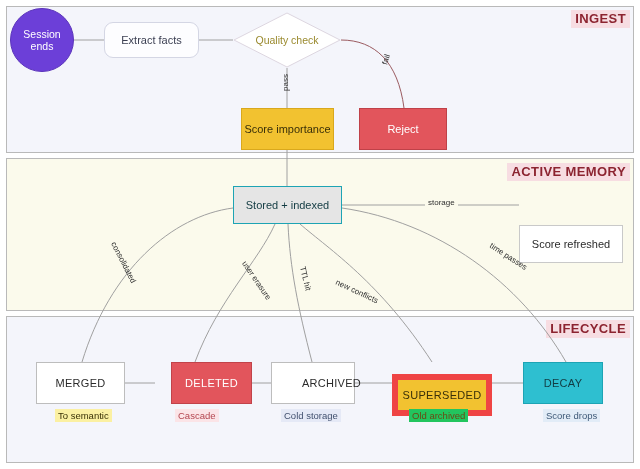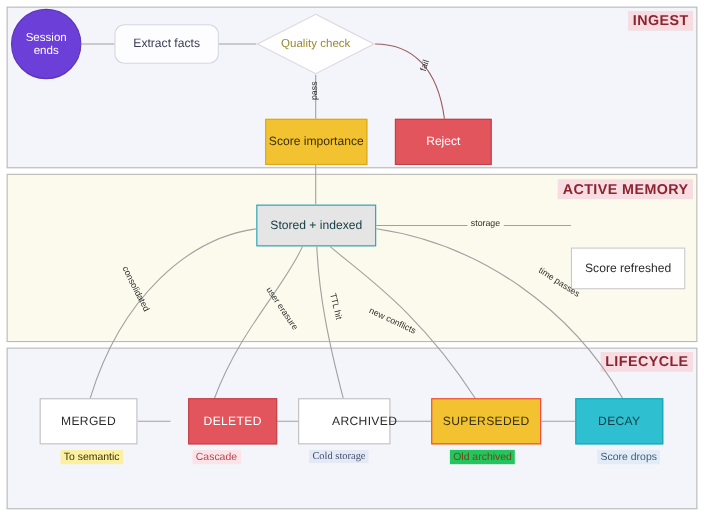--- a/index.html
+++ b/index.html
@@ -113,24 +113,25 @@
   }
   .node-red-lc {
     background: #e2555c;
     border: 1px solid #c1434a;
     color: #ffffff;
     font-size: 11px;
     letter-spacing: 0.3px;
   }
   .node-amber-lc {
     background: #f2c230;
-    border: 1px solid #ef4444;
+    border: 6px solid #ef4444;
     color: #3a3009;
     font-size: 11px;
     letter-spacing: 0.3px;
+    margin-top: 12px;
   }
   .node-cyan-lc {
     background: #2ebfd0;
     border: 1px solid #1da4b4;
     color: #123b42;
     font-size: 11px;
     letter-spacing: 0.3px;
   }
 
   
@@ -169,21 +170,21 @@
   
   .caption {
     position: absolute;
     font-size: 9.5px;
     white-space: nowrap;
     padding: 1px 3px;
     text-align: center;
   }
   .cap-yellow { background: #fbf0a2; color: #3a3206; }
   .cap-pink   { background: #fbe4e7; color: #b3454f; }
-  .cap-blue   { background: #e5e9f6; color: #41506e; font-family: Liberation Serif, serif; }
+  .cap-blue   { background: #e5e9f6; color: #41506e; }
   .cap-orange { background: #22c55e; color: #6a4a14; }
   .cap-blue2  { background: #e2ecf7; color: #3f5a78; }
 </style>
 </head>
 <body>
 
 <div id="canvas">
 
   <div class="band band-ingest"></div>
   <div class="band band-active"></div>

